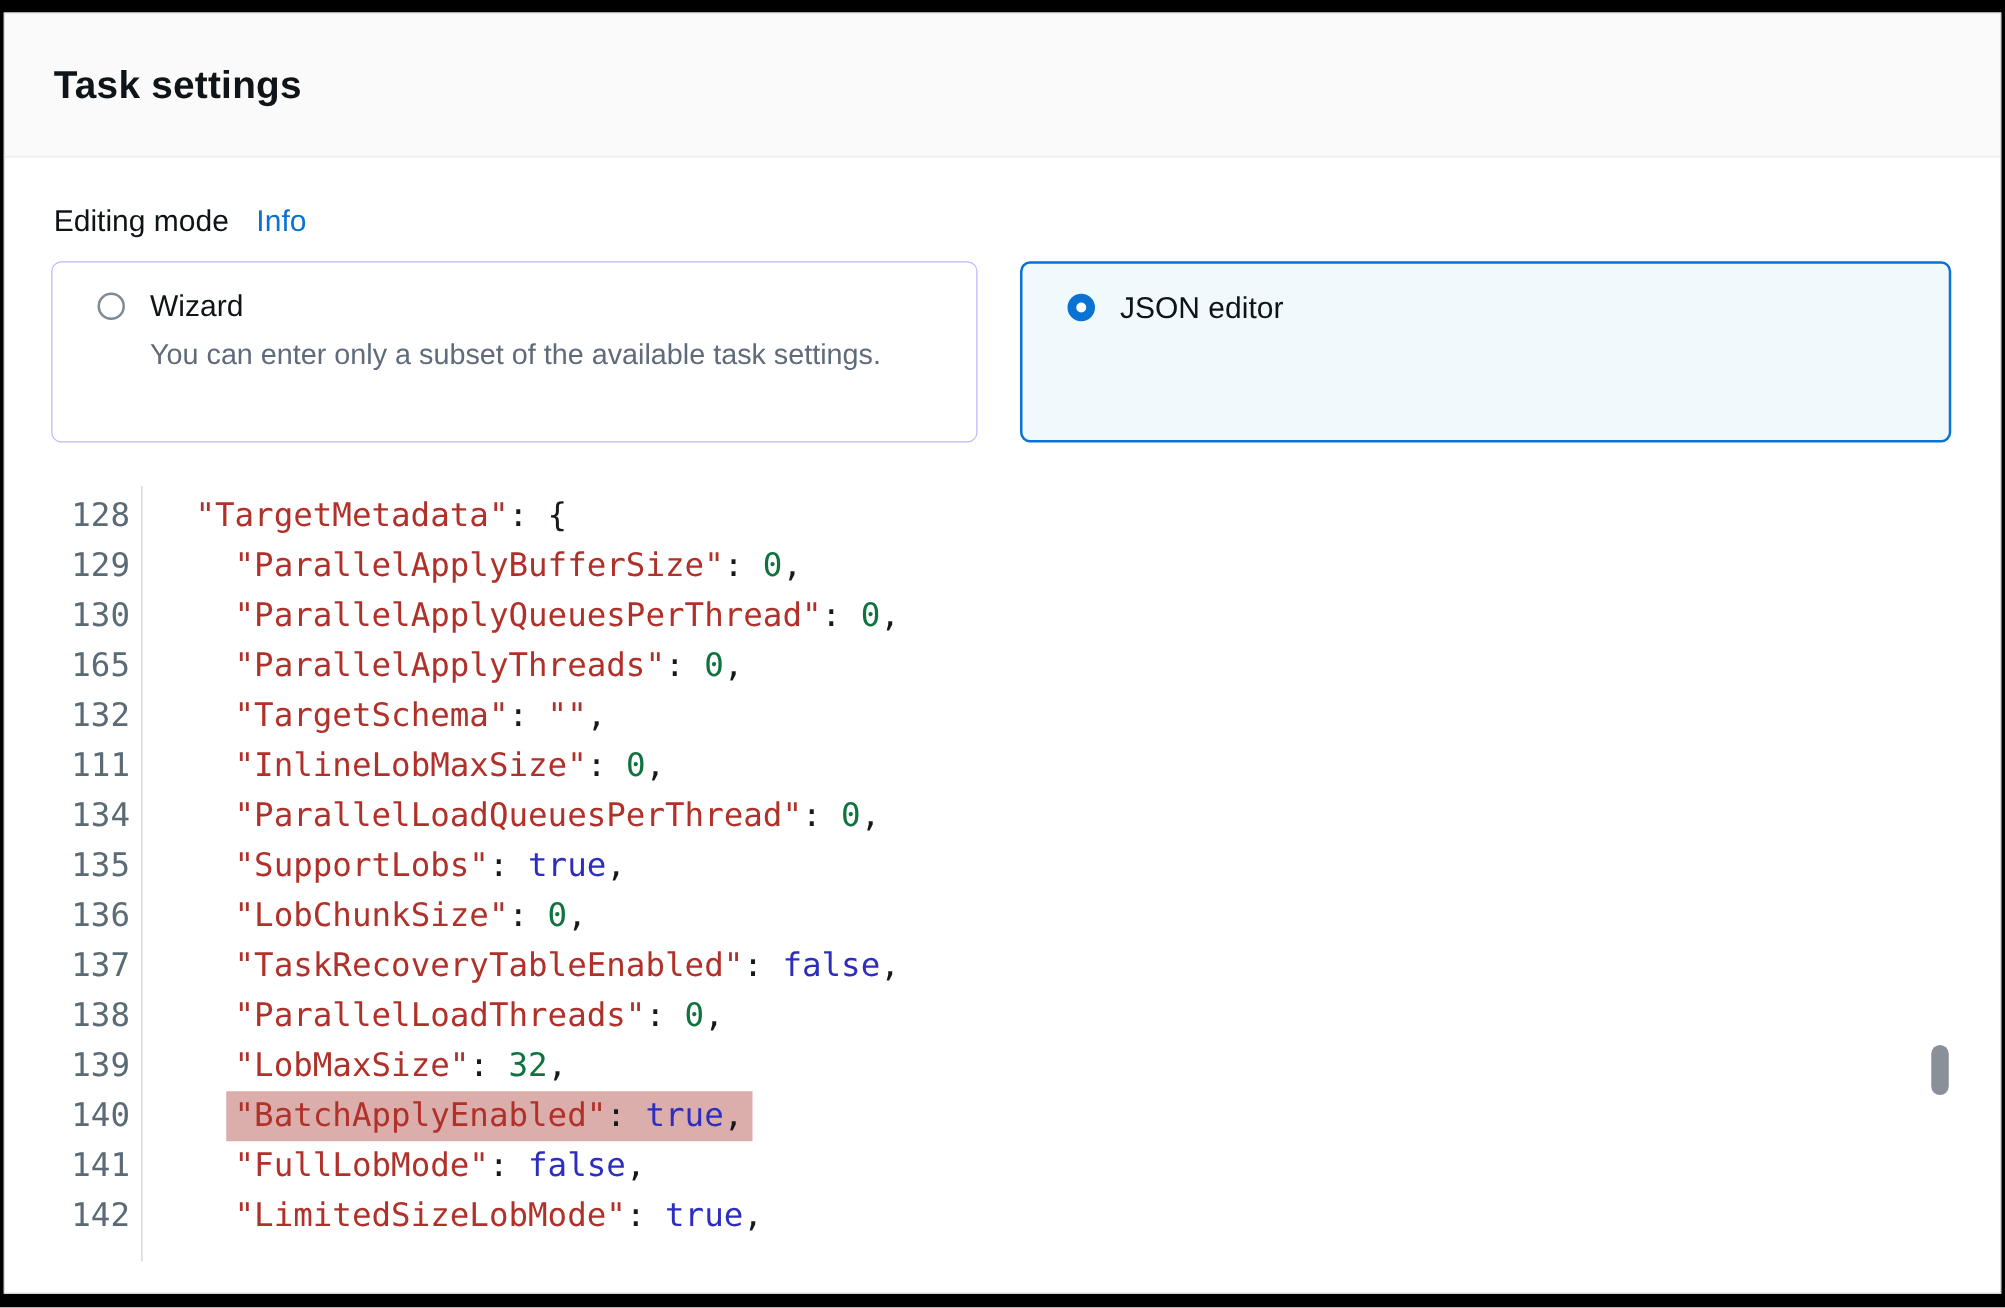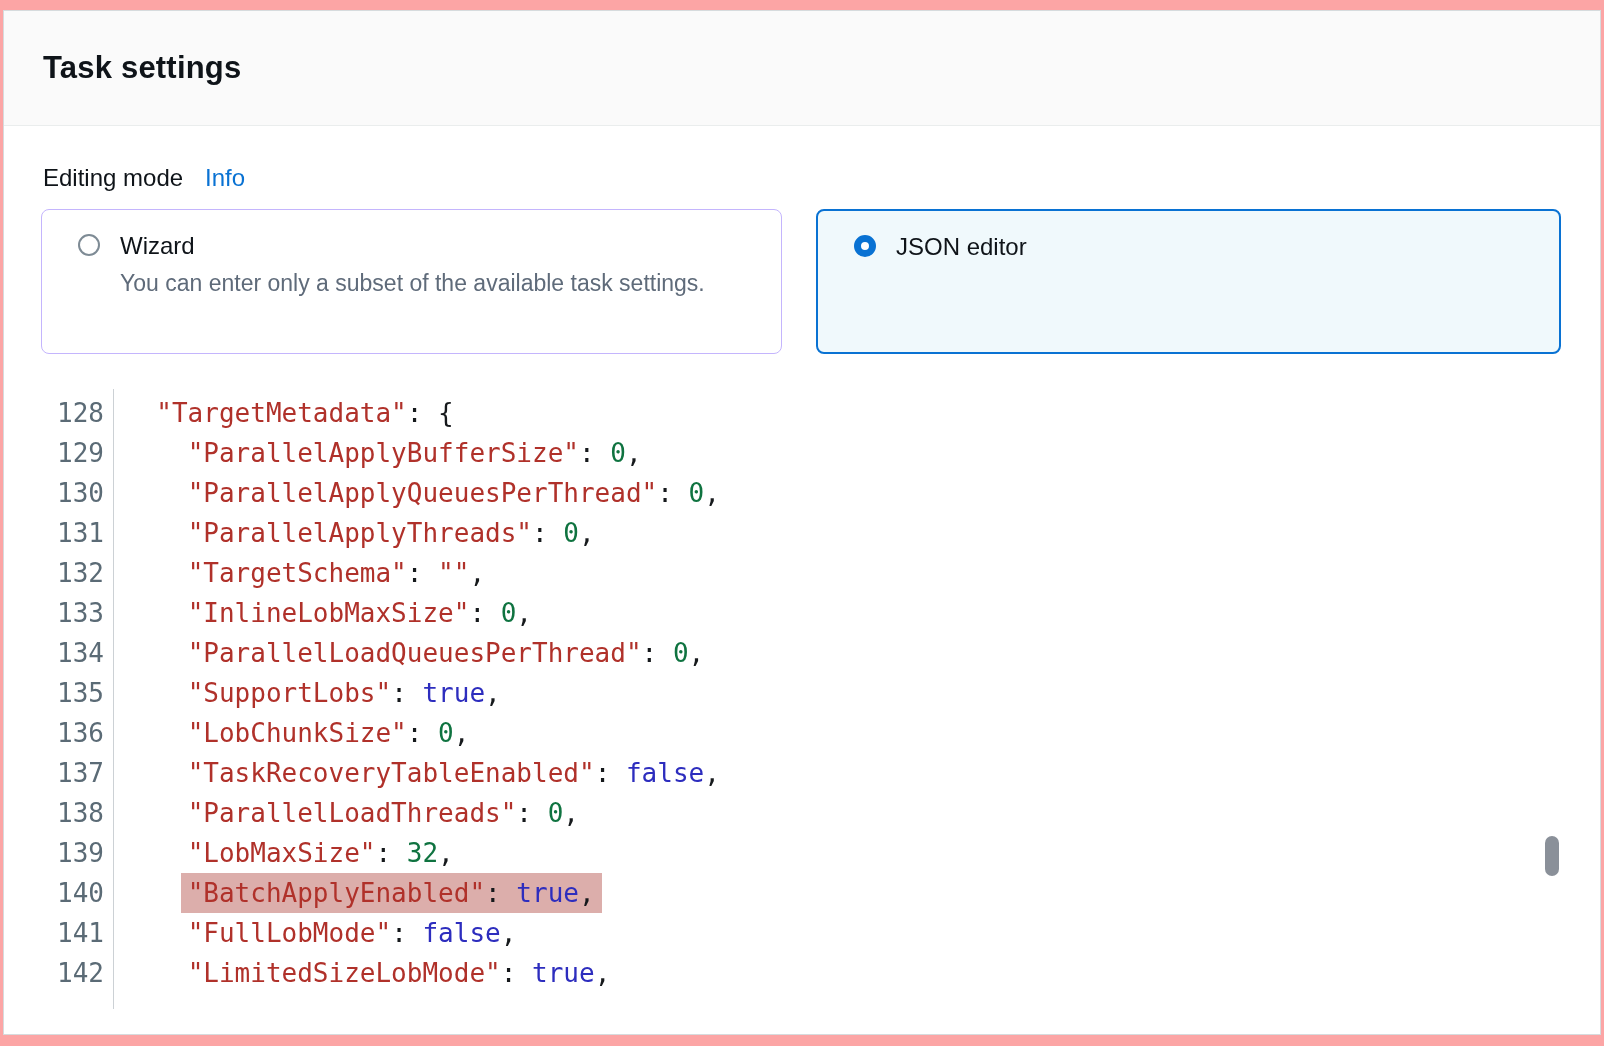--- a/index.html
+++ b/index.html
@@ -1,19 +1,19 @@
 <!DOCTYPE html>
 <html style="--accent: #0972d3; --sel-bg: #f0f9fc; --c-key: #b0312a; --c-str: #b0312a; --c-num: #0f7340; --c-bool: #2d2dbe; --c-hl: #dcaeab;"><head>
 <meta charset="utf-8">
 <style>
   * { margin:0; padding:0; box-sizing:border-box; }
   html,body { background:#eaedee; }
   .page {
     position:relative; width:1604px; height:1046px; overflow:hidden;
-    background:#fca5a5;
+    background:#000000;
     font-family:"Liberation Sans", sans-serif;
   }
   .card {
     position:absolute; left:3px; top:10px; width:1598px; height:1025px;
     background:#ffffff; border:1px solid #d6dbdd;
   }
   .card-header {
     position:absolute; left:0; top:0; right:0; height:115px;
     background:#fafafa; border-bottom:1px solid #eaeded;
     display:flex; align-items:center; padding-left:39px;
@@ -102,23 +102,23 @@
         <div class="tile-title">JSON editor</div>
       </div>
     </div>
 
     <div class="editor">
       <div class="gutter-rule"></div>
       <div class="gutter">
           <div class="ln">128</div>
           <div class="ln">129</div>
           <div class="ln">130</div>
-          <div class="ln">131</div>
+          <div class="ln">165</div>
           <div class="ln">132</div>
-          <div class="ln">133</div>
+          <div class="ln">111</div>
           <div class="ln">134</div>
           <div class="ln">135</div>
           <div class="ln">136</div>
           <div class="ln">137</div>
           <div class="ln">138</div>
           <div class="ln">139</div>
           <div class="ln">140</div>
           <div class="ln">141</div>
           <div class="ln">142</div>
         </div>

